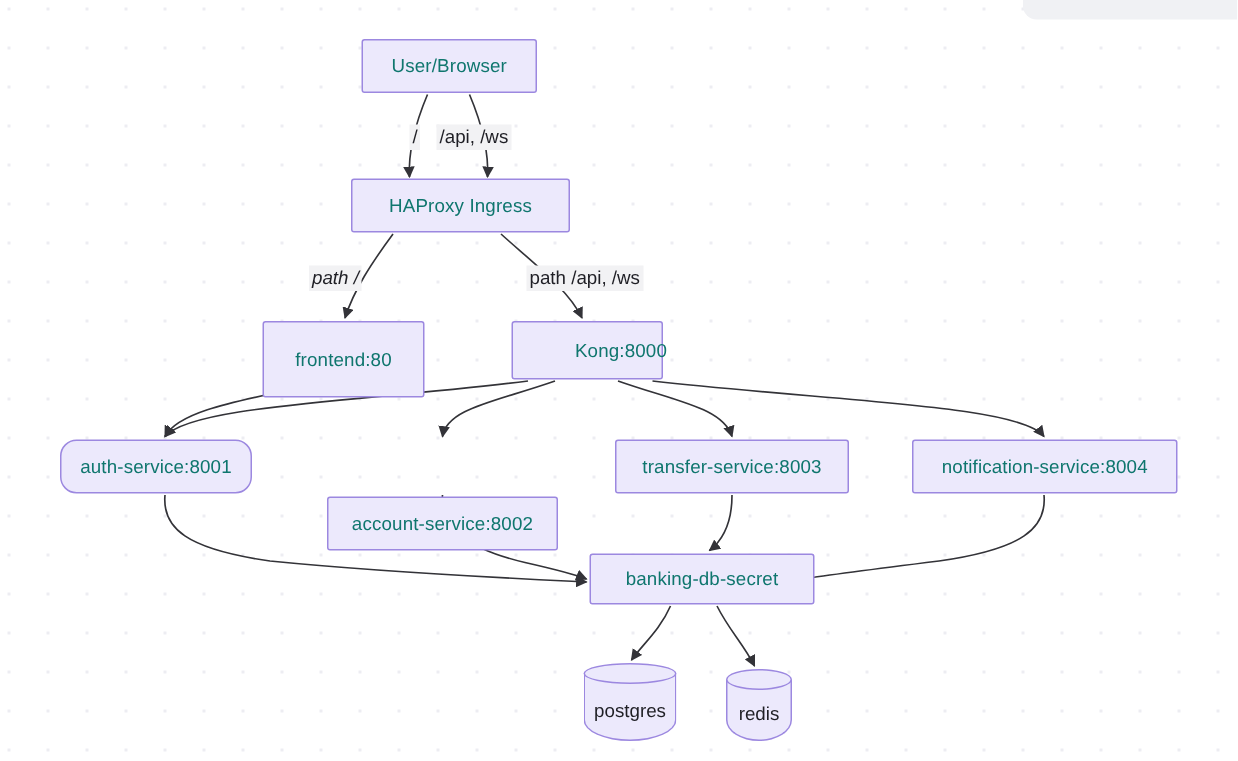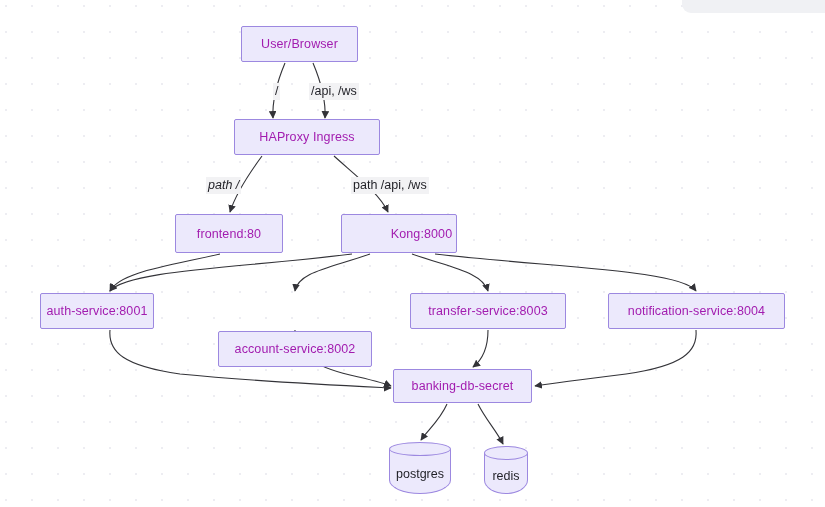--- a/index.html
+++ b/index.html
@@ -44,21 +44,21 @@
   }
   .node {
     position: absolute;
     box-sizing: border-box;
     background: #ece9fc;
     border: 1px solid #9c88e0;
     border-radius: 2px;
     display: flex;
     align-items: center;
     justify-content: center;
-    color: #a21caf;
+    color: #0f766e;
     font-size: 12.5px;
     font-family: "Liberation Sans", sans-serif;
     letter-spacing: 0.1px;
     white-space: nowrap;
   }
   .edge-label {
     position: absolute;
     background: #f2f2f4;
     color: #1f1f25;
     font-size: 12.5px;
@@ -144,52 +144,52 @@
       </g>
   </svg>
 
   <div id="node-layer">
       <div class="node" style="left: 241px; top: 26px; width: 117px; height: 36px;">
         <span>User/Browser</span>
       </div>
       <div class="node" style="left: 234px; top: 119px; width: 146px; height: 36px;">
         <span>HAProxy Ingress</span>
       </div>
-      <div class="node" style="left: 175px; top: 214px; width: 108px; height: 39px;">
+      <div class="node" style="left: 175px; top: 214px; width: 108px; height: 51px;">
         <span>frontend:80</span>
       </div>
-      <div class="node" style="left: 341px; top: 214px; width: 116px; height: 39px; padding-left: 45px;">
+      <div class="node" style="left: 341px; top: 214px; width: 101px; height: 39px; padding-left: 45px;">
         <span>Kong:8000</span>
       </div>
-      <div class="node" style="left: 40px; top: 293px; width: 114px; height: 36px;">
+      <div class="node" style="left: 40px; top: 293px; width: 128px; height: 36px; border-radius: 11px;">
         <span>auth-service:8001</span>
       </div>
       <div class="node" style="left: 218px; top: 293px; width: 154px; height: 36px; margin-top: 38px;">
         <span>account-service:8002</span>
       </div>
       <div class="node" style="left: 410px; top: 293px; width: 156px; height: 36px;">
         <span>transfer-service:8003</span>
       </div>
       <div class="node" style="left: 608px; top: 293px; width: 177px; height: 36px;">
         <span>notification-service:8004</span>
       </div>
-      <div class="node" style="left: 393px; top: 369px; width: 139px; height: 34px;">
+      <div class="node" style="left: 393px; top: 369px; width: 150px; height: 34px;">
         <span>banking-db-secret</span>
       </div>
       <div class="db-node" style="left: 389px; top: 442px; width: 62px; height: 52px; padding-left: 32px;">
         <div class="db-body"></div>
         <div class="db-top"></div>
         <div class="db-label">postgres</div>
       </div>
       <div class="db-node" style="left: 484px; top: 446px; width: 44px; height: 48px;">
         <div class="db-body"></div>
         <div class="db-top"></div>
         <div class="db-label">redis</div>
       </div>
     </div>
   <div id="label-layer">
       <div class="edge-label" style="left: 273px; top: 83px;">/</div>
-      <div class="edge-label" style="left: 309px; top: 83px;">/api, /ws</div>
+      <div class="edge-label" style="left: 291px; top: 83px;">/api, /ws</div>
       <div class="edge-label" style="left: 206px; top: 177px; font-style: italic;">path /</div>
       <div class="edge-label" style="left: 351px; top: 177px; text-align: center;">path /api, /ws</div>
     </div>
 
 </div>
 
 </body></html>

